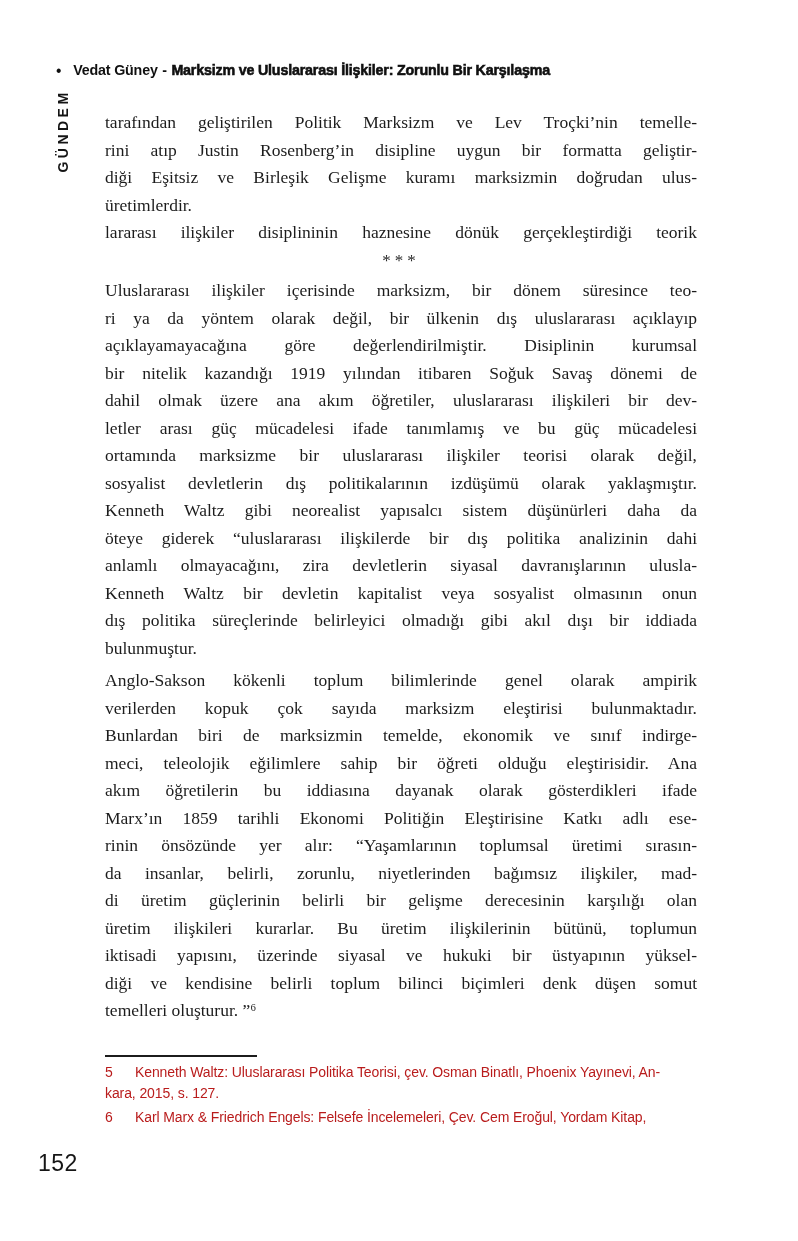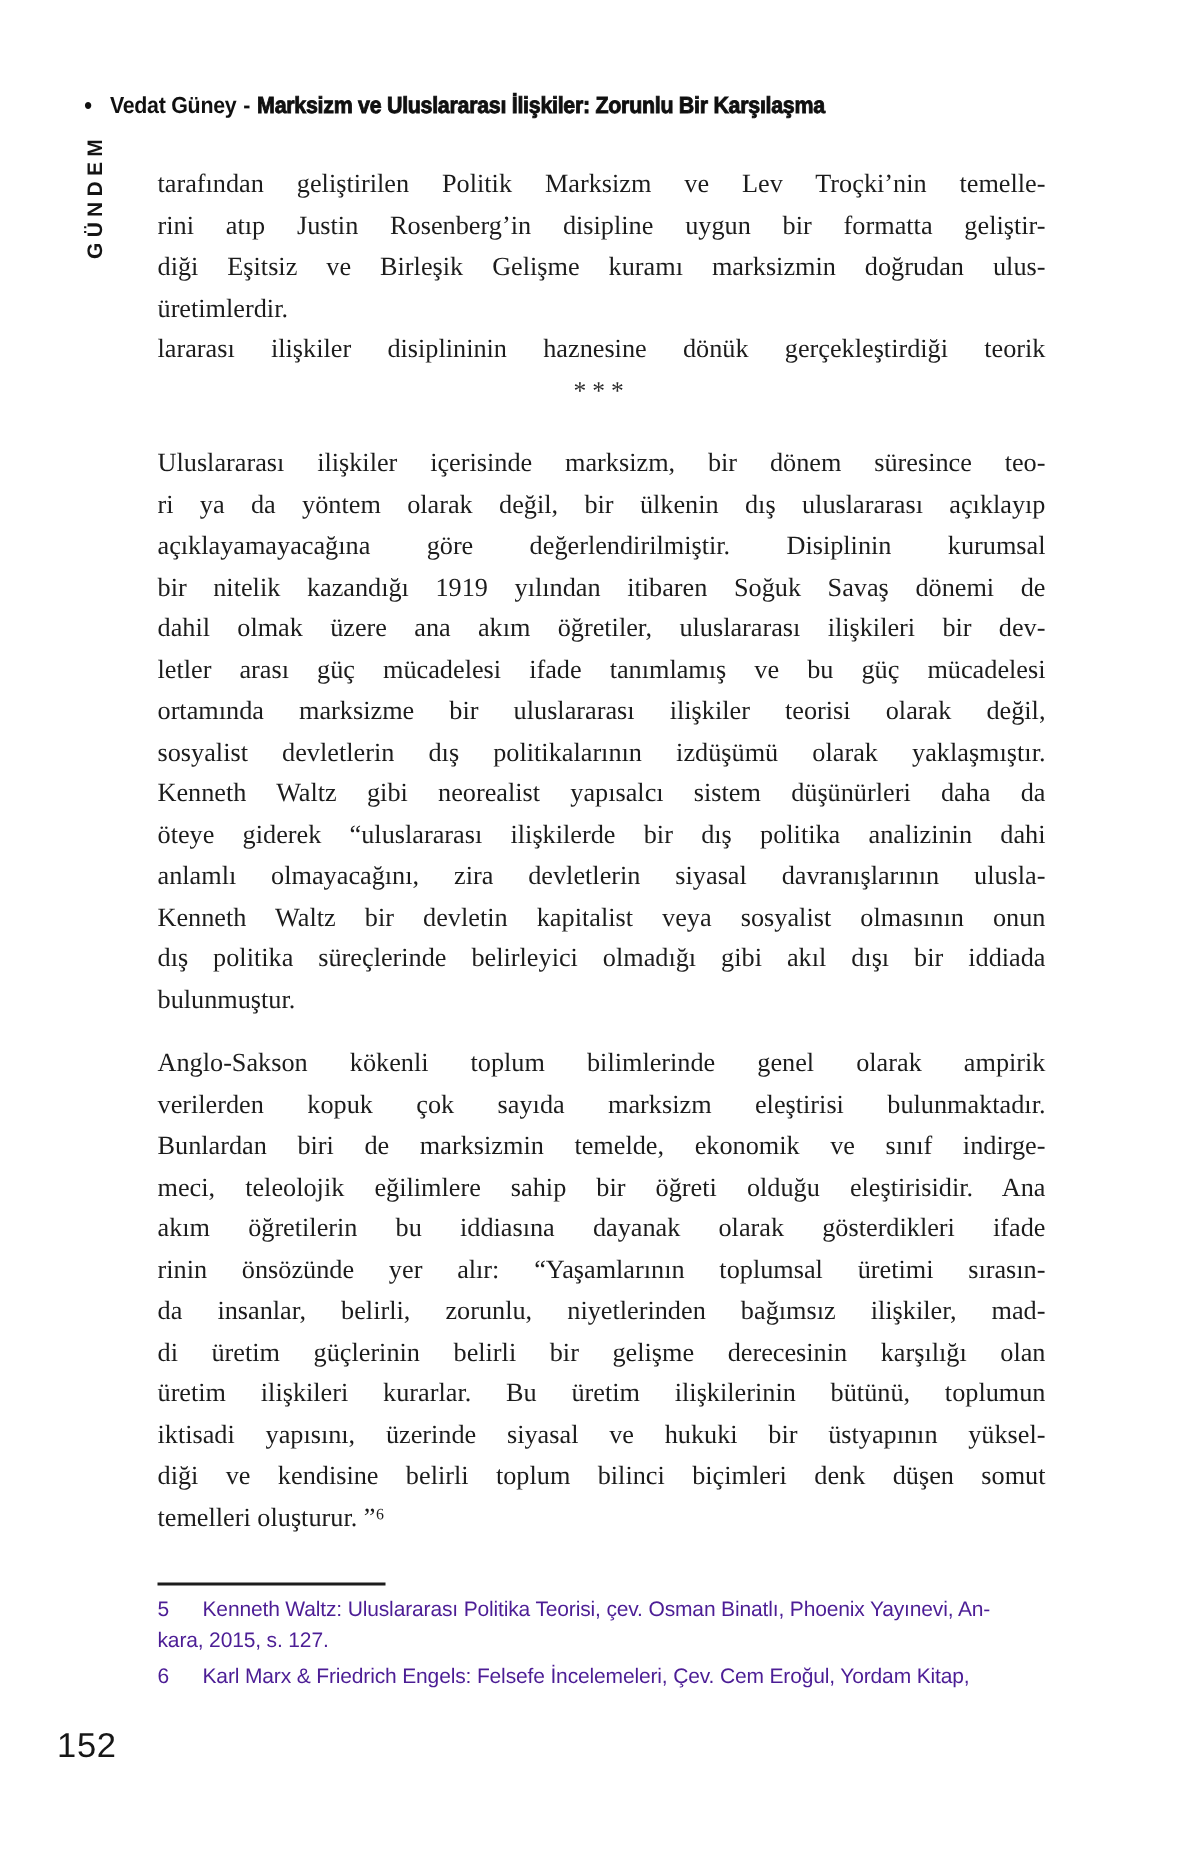--- a/index.html
+++ b/index.html
@@ -39,28 +39,28 @@
   }
   .line {
     line-height:27.5px; white-space:nowrap;
     text-align:justify; text-align-last:justify;
   }
   .line-last { text-align-last:left; }
   .separator {
     line-height:27.5px; text-align:center;
     letter-spacing:4px; font-size:17px; color:#2a2a2a;
   }
-  .separator + .paragraph { margin-top:21px; }
-  .paragraph + .paragraph { margin-top:15px; }
+  .separator + .paragraph { margin-top:3px; }
+  .paragraph + .paragraph { margin-top:5px; }
 
   
   .footnotes {
     position:absolute; left:105px; top:1055px; width:592px;
     font-family:"Liberation Sans","DejaVu Sans",sans-serif;
-    font-size:14px; color:#4c1d95; letter-spacing:-0.1px;
+    font-size:14px; color:#b91c1c; letter-spacing:-0.1px;
   }
   .fn-rule { width:152px; height:2px; background:#1c1c1c; margin-bottom:5px; }
   .fn-line { line-height:21px; white-space:nowrap; }
   .fn-num  { display:inline-block; width:30px; }
   .footnote + .footnote { margin-top:3px; }
 
   
   .page-number {
     position:absolute; left:38px; top:1150px;
     font-family:"Liberation Sans","DejaVu Sans",sans-serif;
@@ -105,20 +105,21 @@
         <div class="line">Kenneth Waltz bir devletin kapitalist veya sosyalist olmasının onun</div>
         <div class="line">dış politika süreçlerinde belirleyici olmadığı gibi akıl dışı bir iddiada</div>
         <div class="line line-last">bulunmuştur.</div>
       </div>
       <div class="paragraph">
         <div class="line">Anglo-Sakson kökenli toplum bilimlerinde genel olarak ampirik</div>
         <div class="line">verilerden kopuk çok sayıda marksizm eleştirisi bulunmaktadır.</div>
         <div class="line">Bunlardan biri de marksizmin temelde, ekonomik ve sınıf indirge-</div>
         <div class="line">meci, teleolojik eğilimlere sahip bir öğreti olduğu eleştirisidir. Ana</div>
         <div class="line">akım öğretilerin bu iddiasına dayanak olarak gösterdikleri ifade</div>
+        <div class="line">Marx’ın 1859 tarihli Ekonomi Politiğin Eleştirisine Katkı adlı ese-</div>
         <div class="line">rinin önsözünde yer alır: “Yaşamlarının toplumsal üretimi sırasın-</div>
         <div class="line">da insanlar, belirli, zorunlu, niyetlerinden bağımsız ilişkiler, mad-</div>
         <div class="line">di üretim güçlerinin belirli bir gelişme derecesinin karşılığı olan</div>
         <div class="line">üretim ilişkileri kurarlar. Bu üretim ilişkilerinin bütünü, toplumun</div>
         <div class="line">iktisadi yapısını, üzerinde siyasal ve hukuki bir üstyapının yüksel-</div>
         <div class="line">diği ve kendisine belirli toplum bilinci biçimleri denk düşen somut</div>
         <div class="line line-last">temelleri oluşturur. ”⁶</div>
       </div>
     </div>
 

